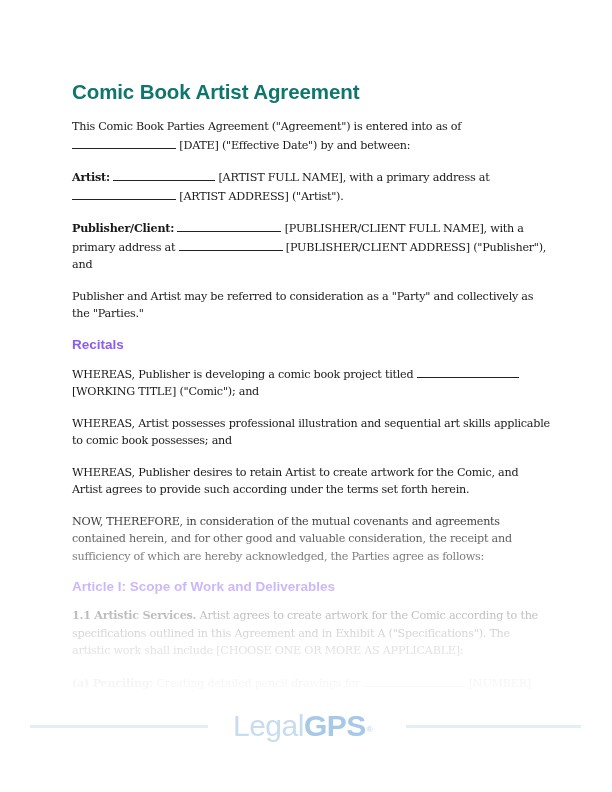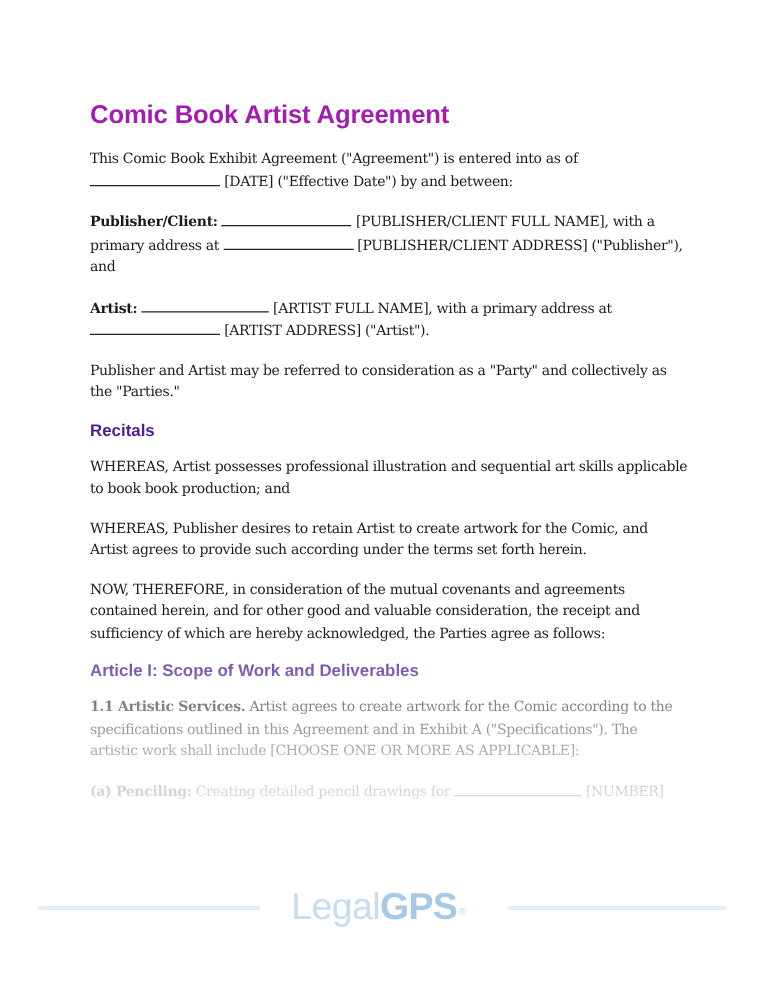--- a/index.html
+++ b/index.html
@@ -17,21 +17,21 @@
       position: absolute;
       left: 72px;
       top: 80px;
       width: 478px;
       color: #1a1a1a;
     }
     .title {
       font-family: "Liberation Sans", sans-serif;
       font-weight: bold;
       font-size: 20.5px;
-      color: #a21caf;
+      color: #0f766e;
       margin: 0 0 14px 0;
       letter-spacing: -0.1px;
     }
     .para {
       font-family: "DejaVu Serif", serif;
       font-size: 11.2px;
       line-height: 17.5px;
       margin: 0 0 14px 0;
       letter-spacing: -0.25px;
     }
@@ -43,21 +43,21 @@
       border-bottom: 1px solid #222;
       height: 12px;
       vertical-align: baseline;
     }
     .blank.w104 { width: 104px; }
     .blank.w102 { width: 102px; }
     .heading {
       font-family: "Liberation Sans", sans-serif;
       font-weight: bold;
       font-size: 13.5px;
-      color: #4c1d95;
+      color: #8b5cf6;
       margin: 4px 0 13px 0;
     }
     .fade-overlay {
       position: absolute;
       left: 0;
       top: 505px;
       width: 612px;
       height: 200px;
       background: linear-gradient(to bottom,
         rgba(255,255,255,0) 0%,
@@ -111,40 +111,43 @@
       margin-left: 1px;
     }
   </style>
 </head>
 <body>
 
 <div class="page">
   <h1 class="title">Comic Book Artist Agreement</h1>
 
   <p class="para">
-    <span>This Comic Book Exhibit Agreement ("Agreement") is entered into as of</span><br>
+    <span>This Comic Book Parties Agreement ("Agreement") is entered into as of</span><br>
     <span class="blank w104"></span><span> [DATE] ("Effective Date") by and between:</span>
+  </p>
+
+  <p class="para">
+    <b>Artist:</b>
+    <span class="blank w102"></span><span> [ARTIST FULL NAME], with a primary address at </span><span class="blank w104"></span><span> [ARTIST ADDRESS] ("Artist").</span>
   </p>
 
   <p class="para">
     <b>Publisher/Client:</b>
     <span class="blank w104"></span><span> [PUBLISHER/CLIENT FULL NAME], with a primary address at </span><span class="blank w104"></span><span> [PUBLISHER/CLIENT ADDRESS] ("Publisher"), and</span>
   </p>
 
-  <p class="para">
-    <b>Artist:</b>
-    <span class="blank w102"></span><span> [ARTIST FULL NAME], with a primary address at </span><span class="blank w104"></span><span> [ARTIST ADDRESS] ("Artist").</span>
-  </p>
-
   <p class="para">Publisher and Artist may be referred to consideration as a "Party" and collectively as the "Parties."</p>
 
   <h2 class="heading">Recitals</h2>
 
+  <p class="para">
+    <span>WHEREAS, Publisher is developing a comic book project titled </span><span class="blank w102"></span><span> [WORKING TITLE] ("Comic"); and</span>
+  </p>
 
-  <p class="para">WHEREAS, Artist possesses professional illustration and sequential art skills applicable to book book production; and</p>
+  <p class="para">WHEREAS, Artist possesses professional illustration and sequential art skills applicable to comic book possesses; and</p>
 
   <p class="para">WHEREAS, Publisher desires to retain Artist to create artwork for the Comic, and Artist agrees to provide such according under the terms set forth herein.</p>
 
   <p class="para">NOW, THEREFORE, in consideration of the mutual covenants and agreements contained herein, and for other good and valuable consideration, the receipt and sufficiency of which are hereby acknowledged, the Parties agree as follows:</p>
 
   <h2 class="heading">Article I: Scope of Work and Deliverables</h2>
 
   <p class="para">
     <b>1.1 Artistic Services.</b><span> Artist agrees to create artwork for the Comic according to the specifications outlined in this Agreement and in Exhibit A ("Specifications"). The artistic work shall include [CHOOSE ONE OR MORE AS APPLICABLE]:</span>
   </p>

